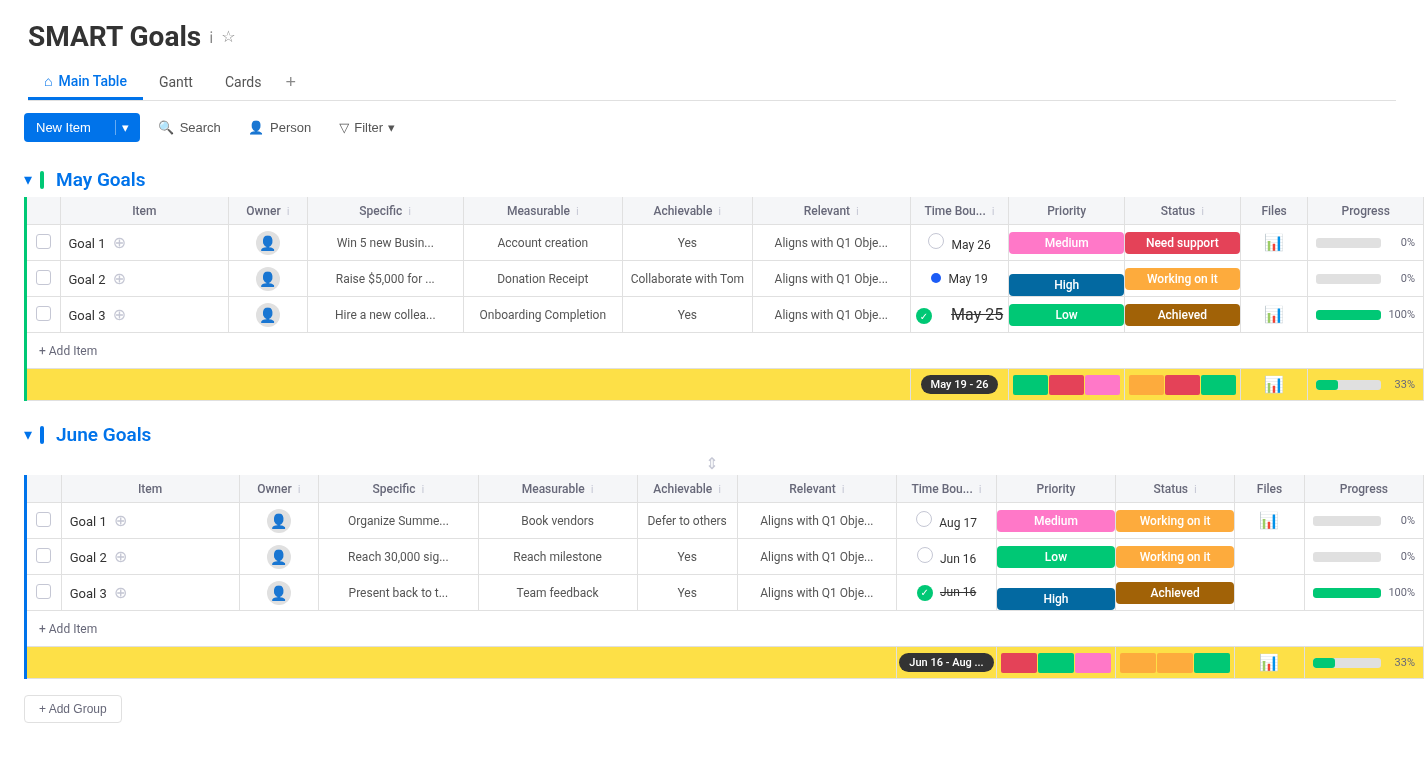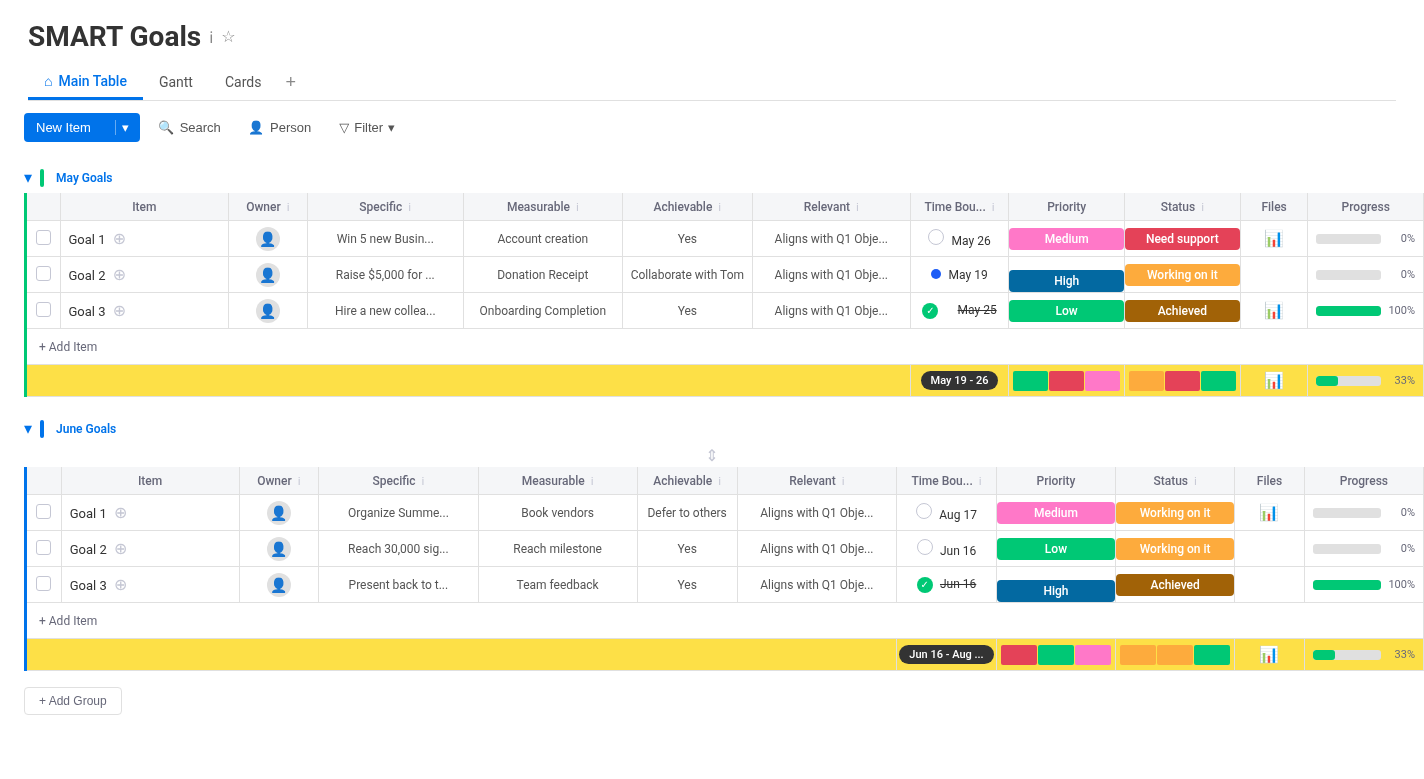--- a/index.html
+++ b/index.html
@@ -17,21 +17,21 @@
     .toolbar { display: flex; align-items: center; gap: 8px; padding: 12px 24px; }
     .btn-new-item { background: #0073ea; color: #fff; border: none; border-radius: 4px; padding: 7px 12px; font-size: 13px; font-weight: 500; cursor: pointer; display: flex; align-items: center; gap: 22px; }
     .btn-new-item .dropdown-arrow { border-left: 1px solid rgba(255,255,255,0.4); padding-left: 6px; margin-left: 2px; }
     .toolbar-btn { background: none; border: none; cursor: pointer; display: flex; align-items: center; gap: 5px; padding: 6px 10px; border-radius: 4px; color: #555; font-size: 13px; }
 
     .main-content { padding: 8px 0; }
 
     .group-section { margin-bottom: 4px; }
     .group-header { display: flex; align-items: center; gap: 8px; padding: 6px 24px; }
     .group-toggle { background: none; border: none; cursor: pointer; color: #0073ea; font-size: 16px; }
-    .group-title { font-size: 12px; font-weight: 600; color: #0073ea; cursor: pointer; }
+    .group-title { font-size: 19px; font-weight: 600; color: #0073ea; cursor: pointer; }
 
     .table-wrapper { width: 100%; overflow-x: auto; }
     table { width: 100%; border-collapse: collapse; min-width: 1300px; }
     th { background: #f5f6f8; font-weight: 500; font-size: 12px; color: #676879; padding: 6px 8px; text-align: center; border-right: 1px solid #e0e0e0; border-bottom: 1px solid #e0e0e0; white-space: nowrap; }
     td { padding: 0; border-right: 1px solid #e0e0e0; border-bottom: 1px solid #e0e0e0; text-align: center; height: 36px; font-size: 13px; color: #333; }
     .td-item { text-align: left; padding: 0 8px; font-size: 13px; }
     .td-text { padding: 4px 8px; color: #555; font-size: 12px; max-width: 150px; overflow: hidden; text-overflow: ellipsis; white-space: nowrap; margin-left: 33px; }
 
     .checkbox-col { width: 36px; }
     .item-col { width: 180px; }
@@ -251,21 +251,21 @@
               <span>Goal 3</span>
               <button style="background:none;border:none;cursor:pointer;color:#c5c7d4;font-size:16px;margin-left:4px;">⊕</button>
             </td>
             <td><span class="avatar-placeholder">👤</span></td>
             <td class="td-text">Hire a new collea...</td>
             <td class="td-text">Onboarding Completion</td>
             <td class="td-text">Yes</td>
             <td class="td-text">Aligns with Q1 Obje...</td>
             <td>
               <span class="check-circle">✓</span>
-              <span style="margin-left:16px;font-size:12px;text-decoration:line-through;">May 25</span>
+              <span style="margin-left:16px;font-size:16px;text-decoration:line-through;">May 25</span>
             </td>
             <td><span class="badge badge-low">Low</span></td>
             <td><span class="badge status-achieved">Achieved</span></td>
             <td><span class="file-icon">📊</span></td>
             <td>
               <div class="progress-bar-container">
                 <div class="progress-bar">
                     <div class="progress-fill progress-fill-100"></div>
                   </div>
                 <span class="progress-text">100%</span>

